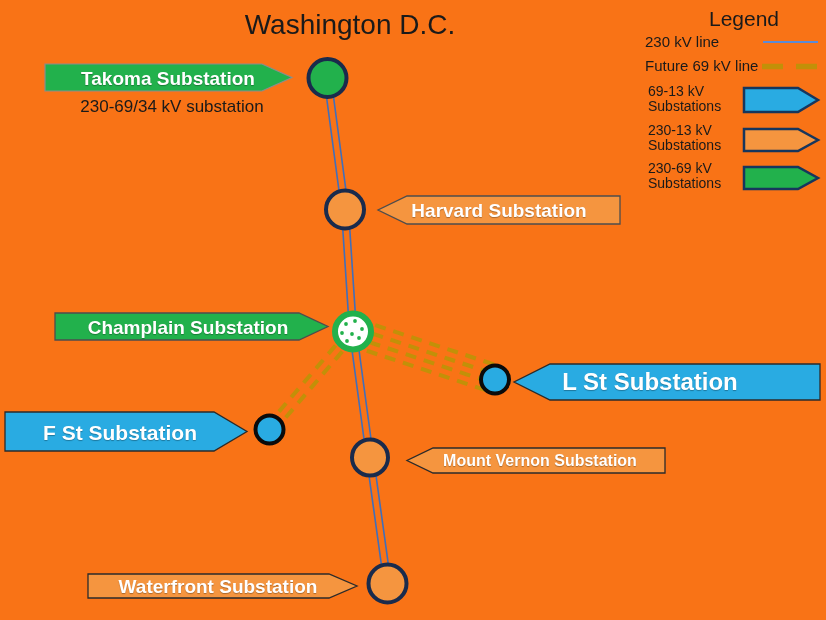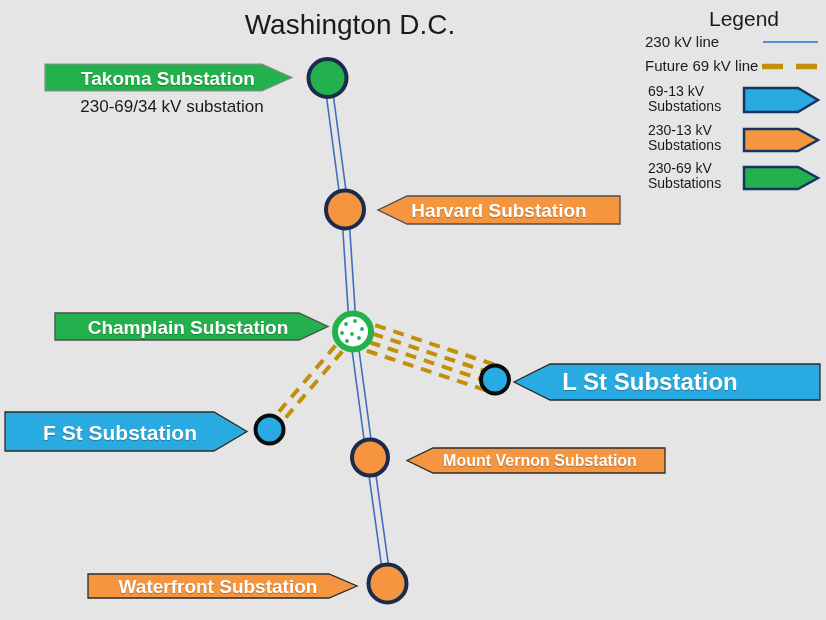--- a/index.html
+++ b/index.html
@@ -1,16 +1,16 @@
 <!DOCTYPE html>
 <html><head>
 <meta charset="utf-8">
 <style>
   html,body{margin:0;padding:0;background:#ffffff;}
-  .stage{position:relative;width:826px;height:620px;background:#e5e5e5;overflow:hidden;
+  .stage{position:relative;width:826px;height:620px;background:#f97316;overflow:hidden;
          font-family:"Liberation Sans",sans-serif;}
   svg{display:block;}
   text{font-family:"Liberation Sans",sans-serif;}
   .t-title{font-size:28px;font-weight:400;fill:#1a1a1a;}
   .t-sub{font-size:17px;font-weight:400;fill:#1a1a1a;}
   .t-lbl{font-size:19px;font-weight:700;fill:#ffffff;text-shadow:0 1px 1px rgba(0,0,0,.30);}
   .t-lbl-xl{font-size:24px;font-weight:700;fill:#ffffff;text-shadow:0 1px 1px rgba(0,0,0,.30);}
   .t-lbl-lg{font-size:21px;font-weight:700;fill:#ffffff;text-shadow:0 1px 1px rgba(0,0,0,.30);}
   .t-lbl-sm{font-size:16px;font-weight:700;fill:#ffffff;text-shadow:0 1px 1px rgba(0,0,0,.30);}
   .t-legend-title{font-size:21px;font-weight:400;fill:#1a1a1a;}

